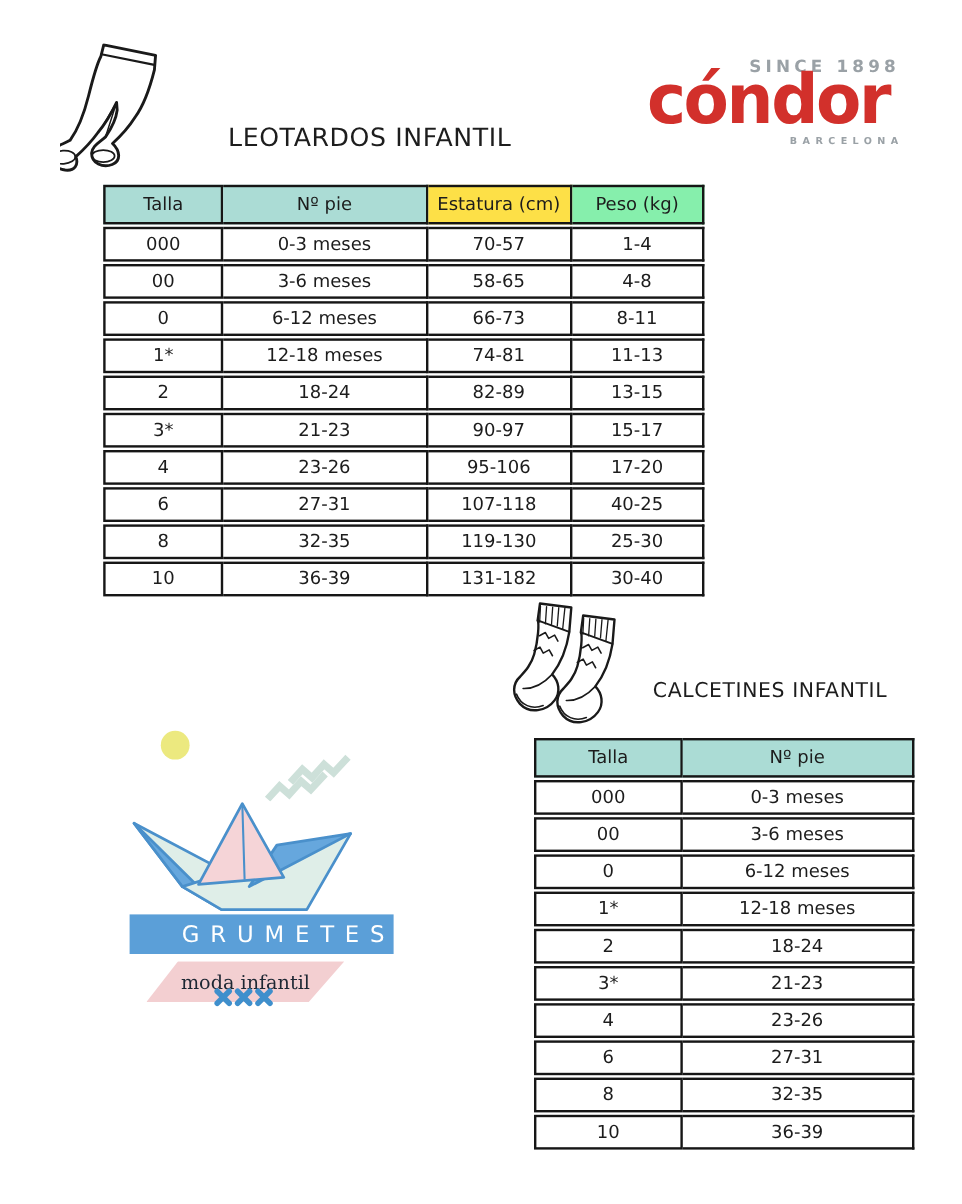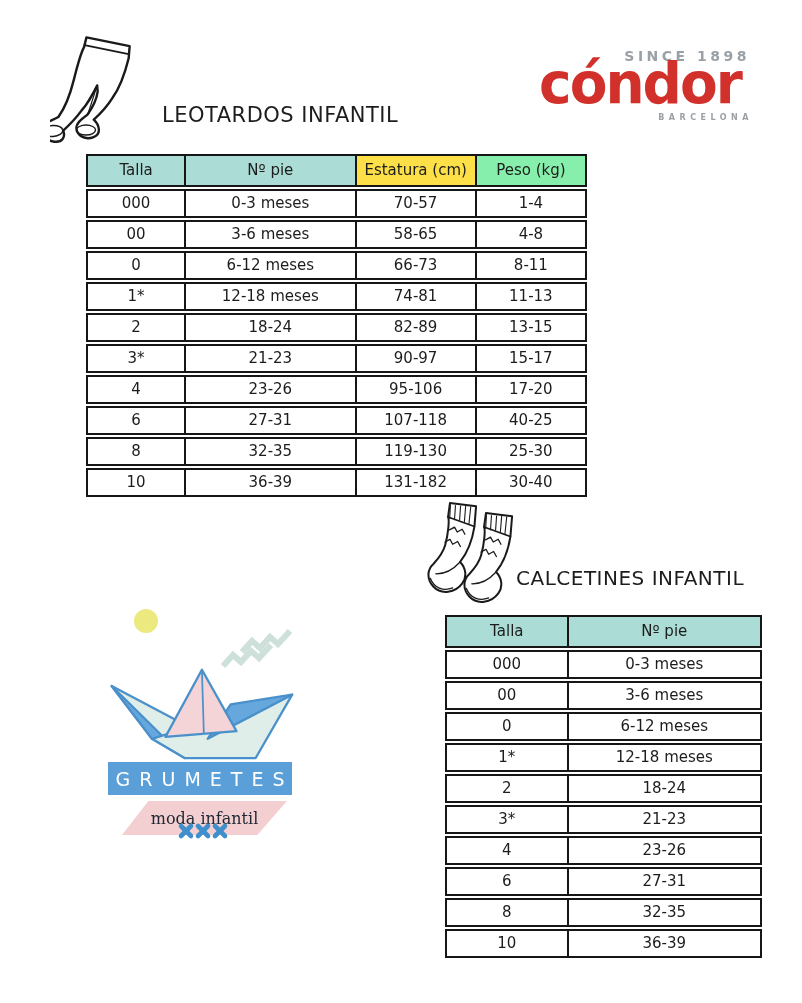--- a/index.html
+++ b/index.html
@@ -1,23 +1,23 @@
 <!DOCTYPE html>
 <html><head>
 <meta charset="utf-8">
 <style>
   html,body { margin:0; padding:0; background:#fff; }
   .page {
     position:relative; width:802px; height:1003px; background:#ffffff;
     font-family:"DejaVu Sans", sans-serif; color:#1e1e1e; overflow:hidden;
   }
   
-  .section-title { position:absolute; font-weight:400; color:#1d1d1d; letter-spacing:0.5px; white-space:nowrap; }
+  .section-title { position:absolute; font-weight:400; color:#1d1d1d; letter-spacing:0.5px; white-space:nowrap;margin-left:28px; }
   #title-leotardos  { left:162px; top:103px; font-size:21px; }
-  #title-calcetines { left:516px; top:566px; font-size:20px; }
+  #title-calcetines { left:516px; top:566px; font-size:17px; }
 
   
   .condor { position:absolute; left:527px; top:48px; width:226px; height:72px; }
   .condor .since { position:absolute; right:3px; top:0; font-size:14px; font-weight:bold; letter-spacing:3.5px; color:#9aa1a6; white-space:nowrap; }
   .condor .wordmark { position:absolute; left:0; top:8px; width:100%; text-align:center; font-size:55px; line-height:1; font-weight:bold; letter-spacing:-2px; transform:scaleY(1.04); }
   .condor .city { position:absolute; left:0; bottom:-2px; width:100%; text-align:right; font-size:8px; font-weight:bold; letter-spacing:4.5px; color:#9aa1a6; }
 
   
   .icon-wrap { position:absolute; }
   #tights-icon { left:50px; top:36px; }
@@ -35,21 +35,21 @@
   table.size-table th:not(:first-child), table.size-table td:not(:first-child) { border-left:none; }
   table.size-table th { line-height:24px; }
 
   
   .grumetes { position:absolute; left:95px; top:598px; width:210px; height:252px; }
   .grumetes .sun { position:absolute; left:39px; top:11px; width:24px; height:24px; border-radius:50%; }
   .grumetes .zigzags { position:absolute; left:125px; top:28px; }
   .grumetes .boat { position:absolute; left:9px; top:64px; }
   .grumetes .banner { position:absolute; left:13px; top:164px; width:184px; height:33px;
       display:flex; align-items:center; justify-content:center;
-      color:#ffffff; font-size:19px; letter-spacing:9px; text-indent:9px; }
+      color:#ffffff; font-size:19px; letter-spacing:9px; text-indent:9px;padding-left:36px; }
   .grumetes .ribbon { position:absolute; left:27px; top:203px; width:165px; height:34px;
       clip-path:polygon(16% 0, 100% 0, 82% 100%, 0 100%);
       display:flex; align-items:center; justify-content:center;
       font-family:"DejaVu Serif", serif; font-size:16px; color:#1d2733; }
   .grumetes .stitches { position:absolute; left:82px; top:224px; }
 </style>
 </head>
 <body>
 
 <div class="page">

